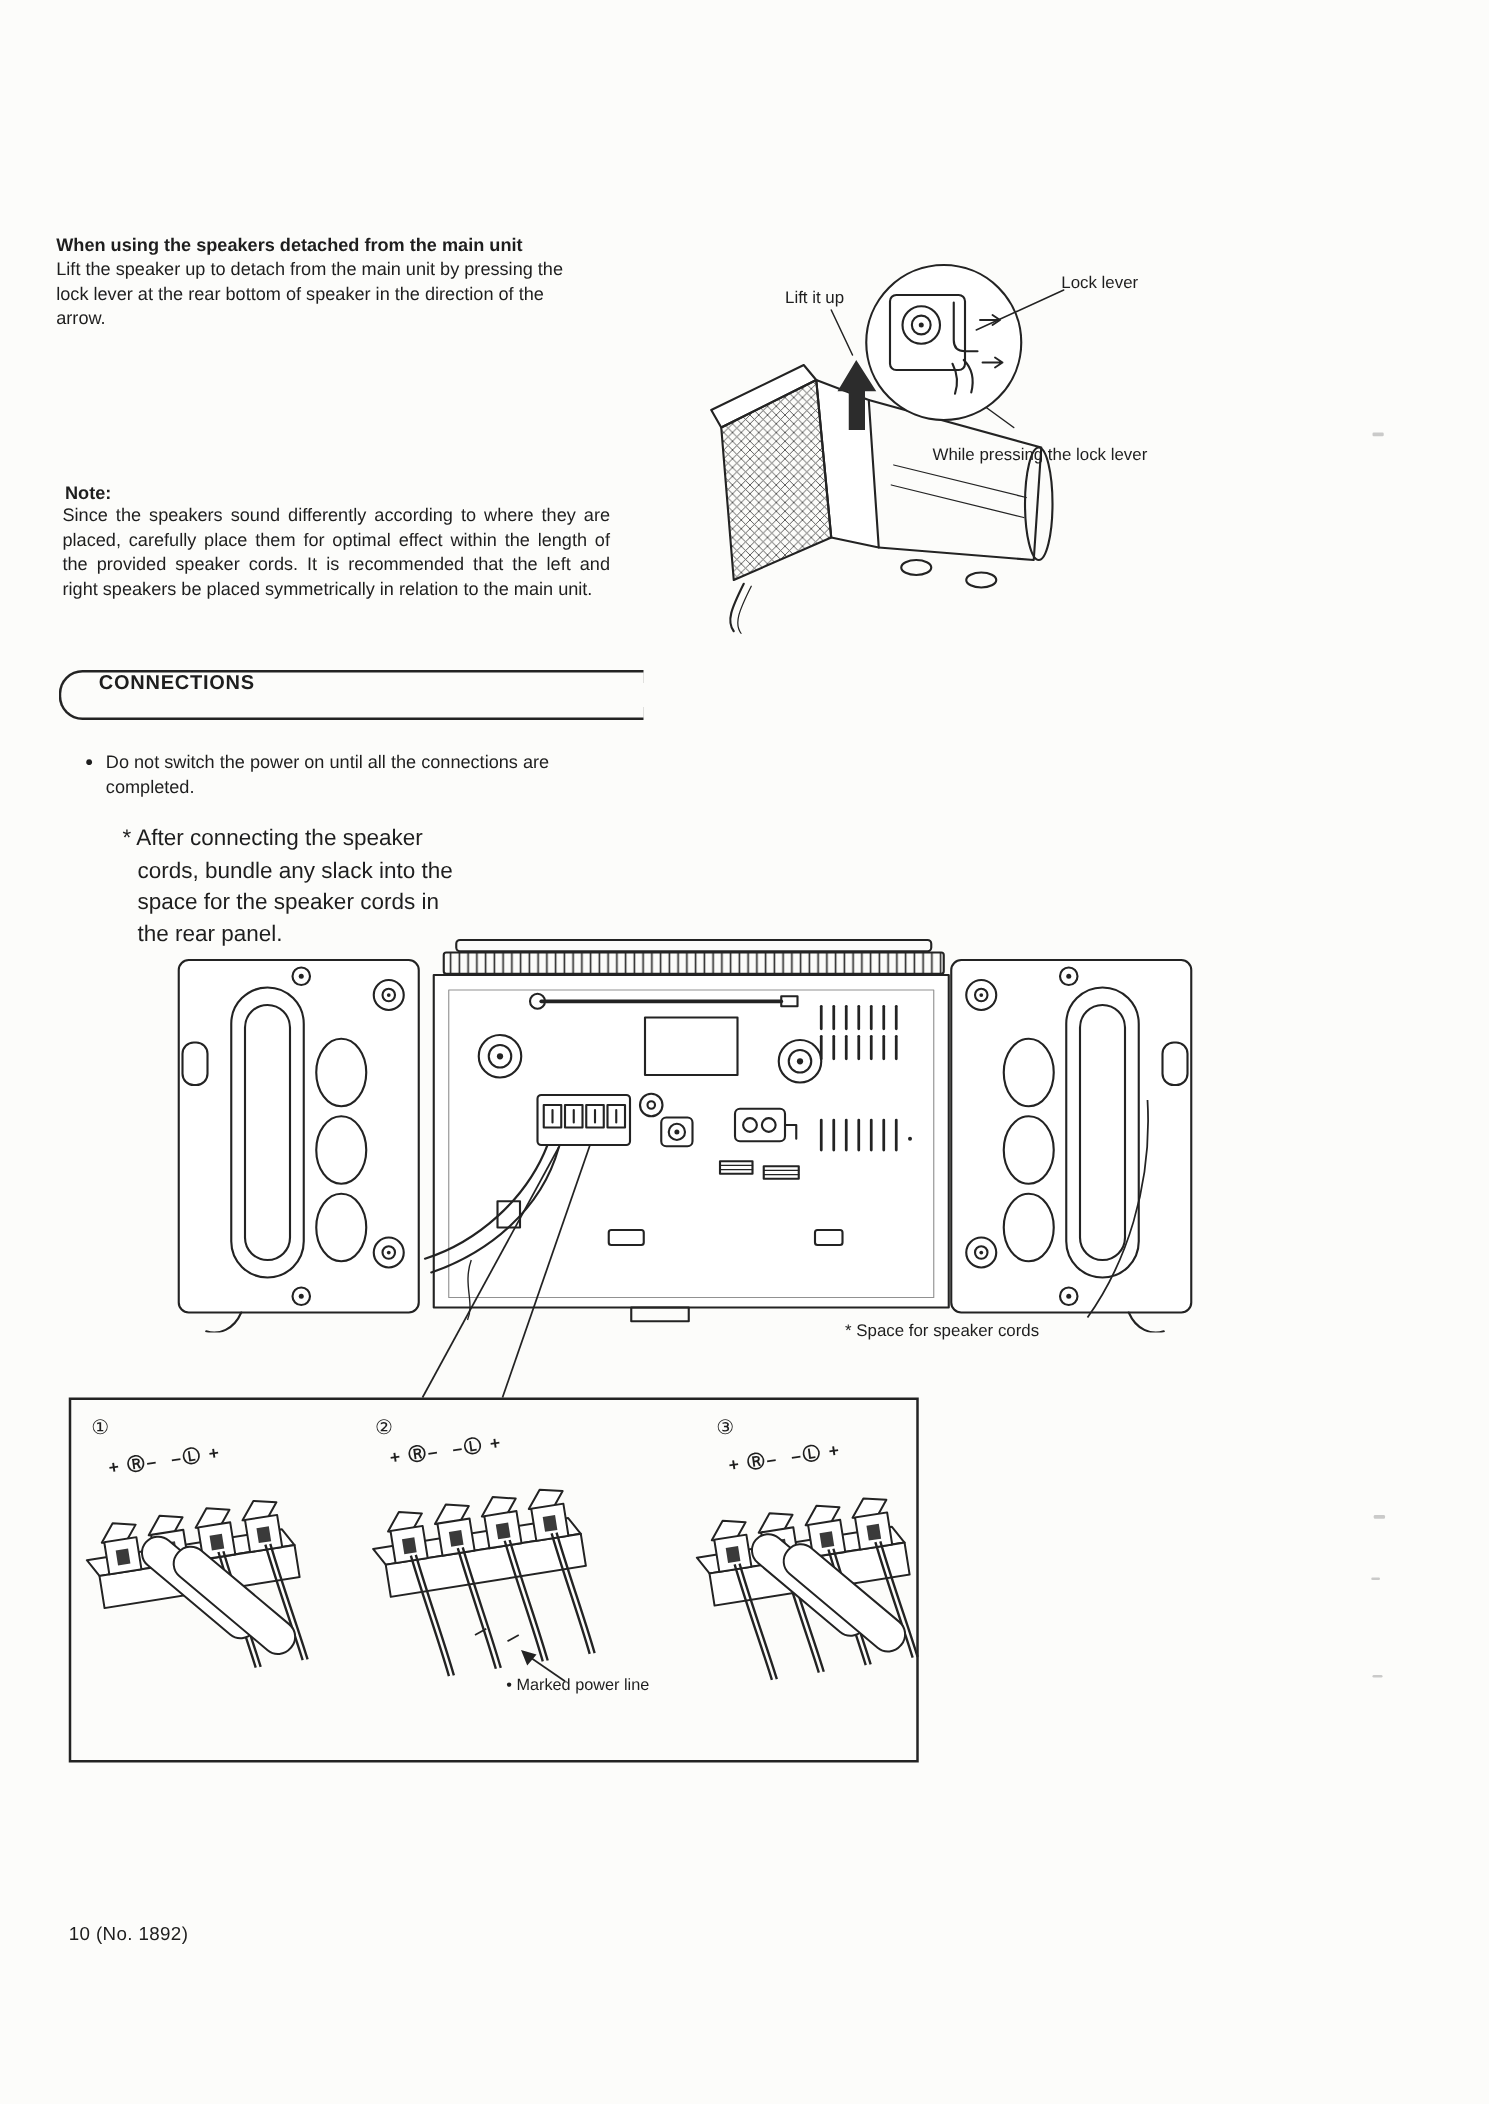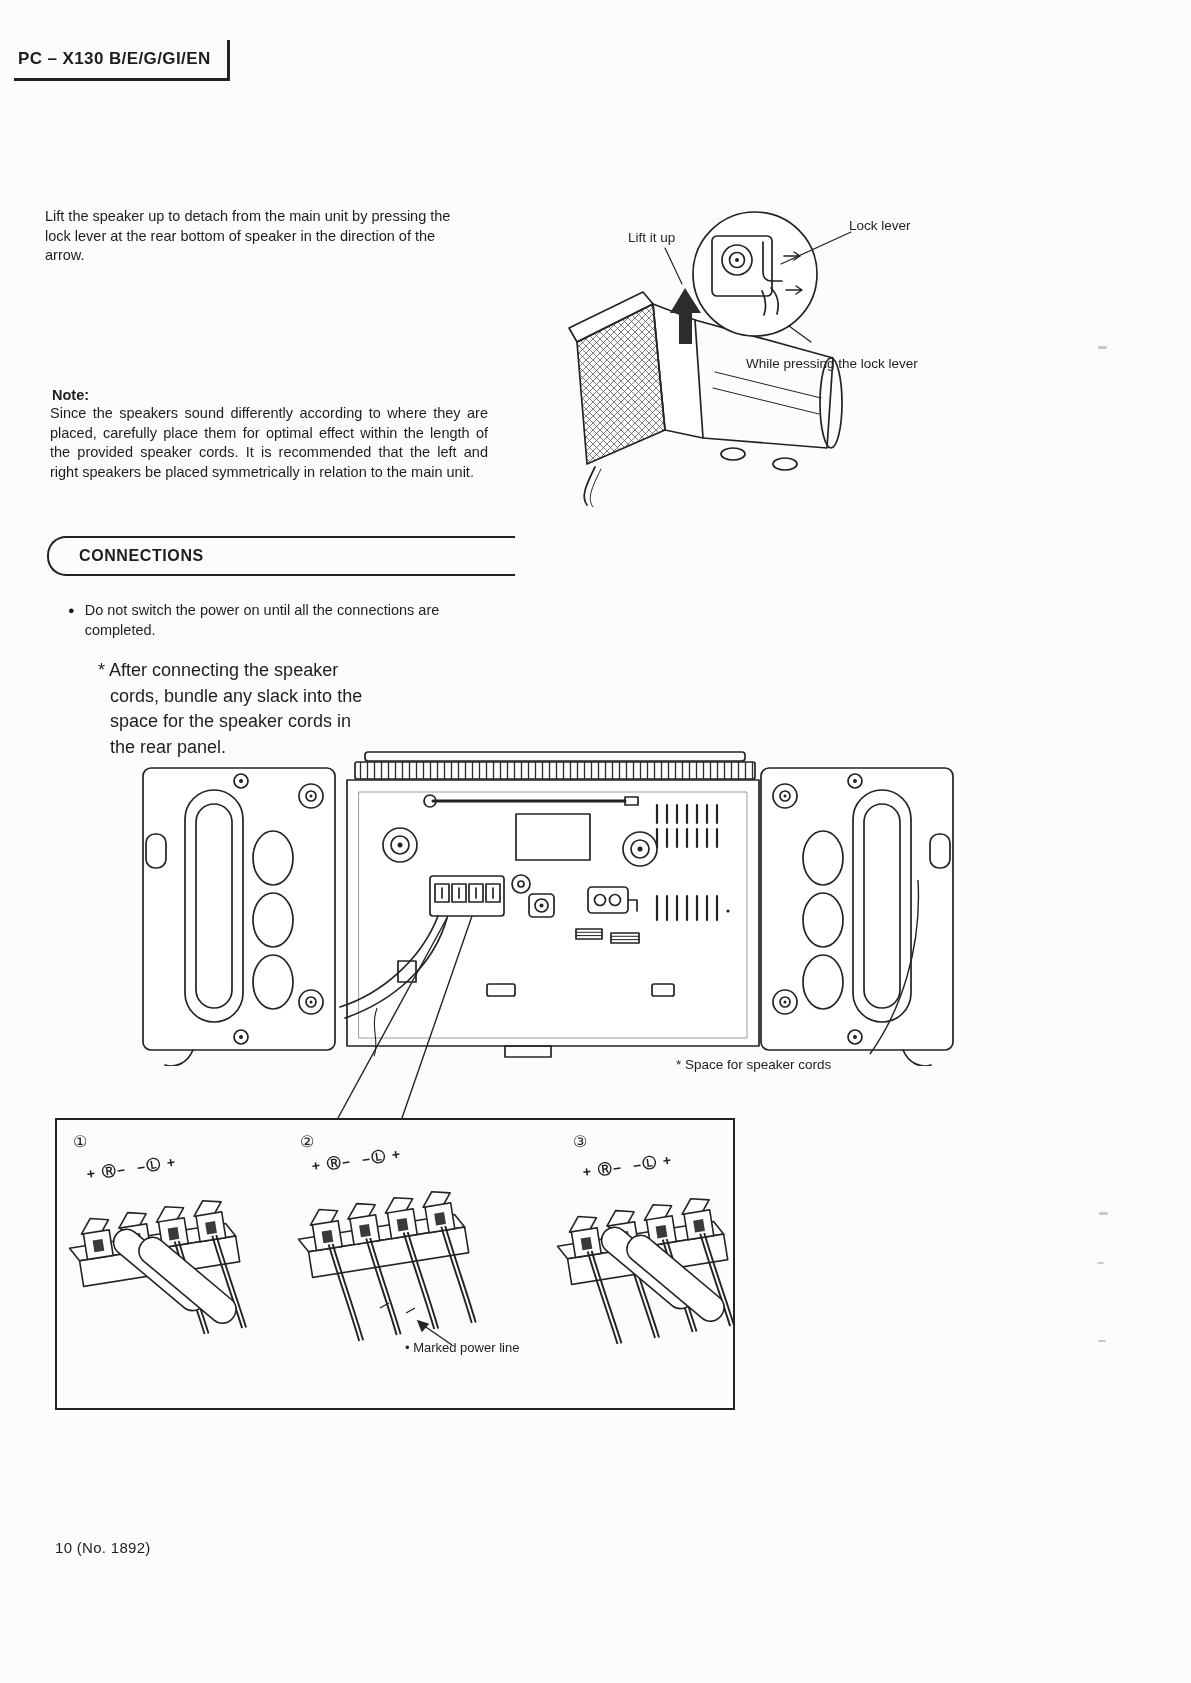--- a/index.html
+++ b/index.html
@@ -21,21 +21,21 @@
   .sec-heading{font-weight:bold;font-size:14.5px;line-height:1.3}
   .body-text{font-size:14.5px;line-height:1.35}
   .justify{text-align:justify}
   .small-note{font-size:18px;line-height:1.42;padding-left:12px;text-indent:-12px}
   .ill-label{font-size:13.5px;white-space:nowrap}
 
   .connections-hd{
     left:47px;top:536px;width:436px;height:36px;
     border:2px solid #232323;border-right:none;
     border-radius:19px 0 0 19px;
-    display:flex;align-items:center;padding-left:30px;
+    display:flex;align-items:flex-start;padding-left:30px;
     font-weight:bold;font-size:16px;letter-spacing:.6px;
     background:#fcfcfa;
   }
 
   .bullet-row{left:68px;top:601px;width:404px;display:flex;gap:10px}
   .bullet-marker{font-size:11px;padding-top:3px}
 
   .steps-box{
     left:55px;top:1118px;width:676px;height:288px;
     border:2px solid #232323;position:absolute;background:transparent;
@@ -49,24 +49,22 @@
 
   .footer-text{left:55px;top:1539px;font-size:15px;letter-spacing:.3px}
 
   .artifact{position:absolute;background:#8d8d8d;opacity:.45;border-radius:1px}
 </style>
 </head>
 <body>
 
 <div class="page">
 
-  <div class="abs model-box">
-    <span>PC – X130 B/E/G/GI/EN</span>
-  </div>
-
+
+  <div class="abs sec-heading" style="left:45px;top:188px;width:430px">When using the speakers detached from the main unit</div>
   <div class="abs body-text" style="left:45px;top:207px;width:424px">Lift the speaker up to detach from the main unit by pressing the lock lever at the rear bottom of speaker in the direction of the arrow.</div>
 
   <svg class="abs" style="left:565px;top:192px" width="445" height="315" viewBox="0 0 445 315">
     <defs>
       <pattern id="grille" width="7" height="7" patternUnits="userSpaceOnUse">
         <path d="M0,7 L7,0 M0,0 L7,7" stroke="#4a4a4a" stroke-width="0.7"></path>
       </pattern>
     </defs>
     <g stroke="#232323" fill="none" stroke-width="1.7" stroke-linejoin="round" stroke-linecap="round">
 

